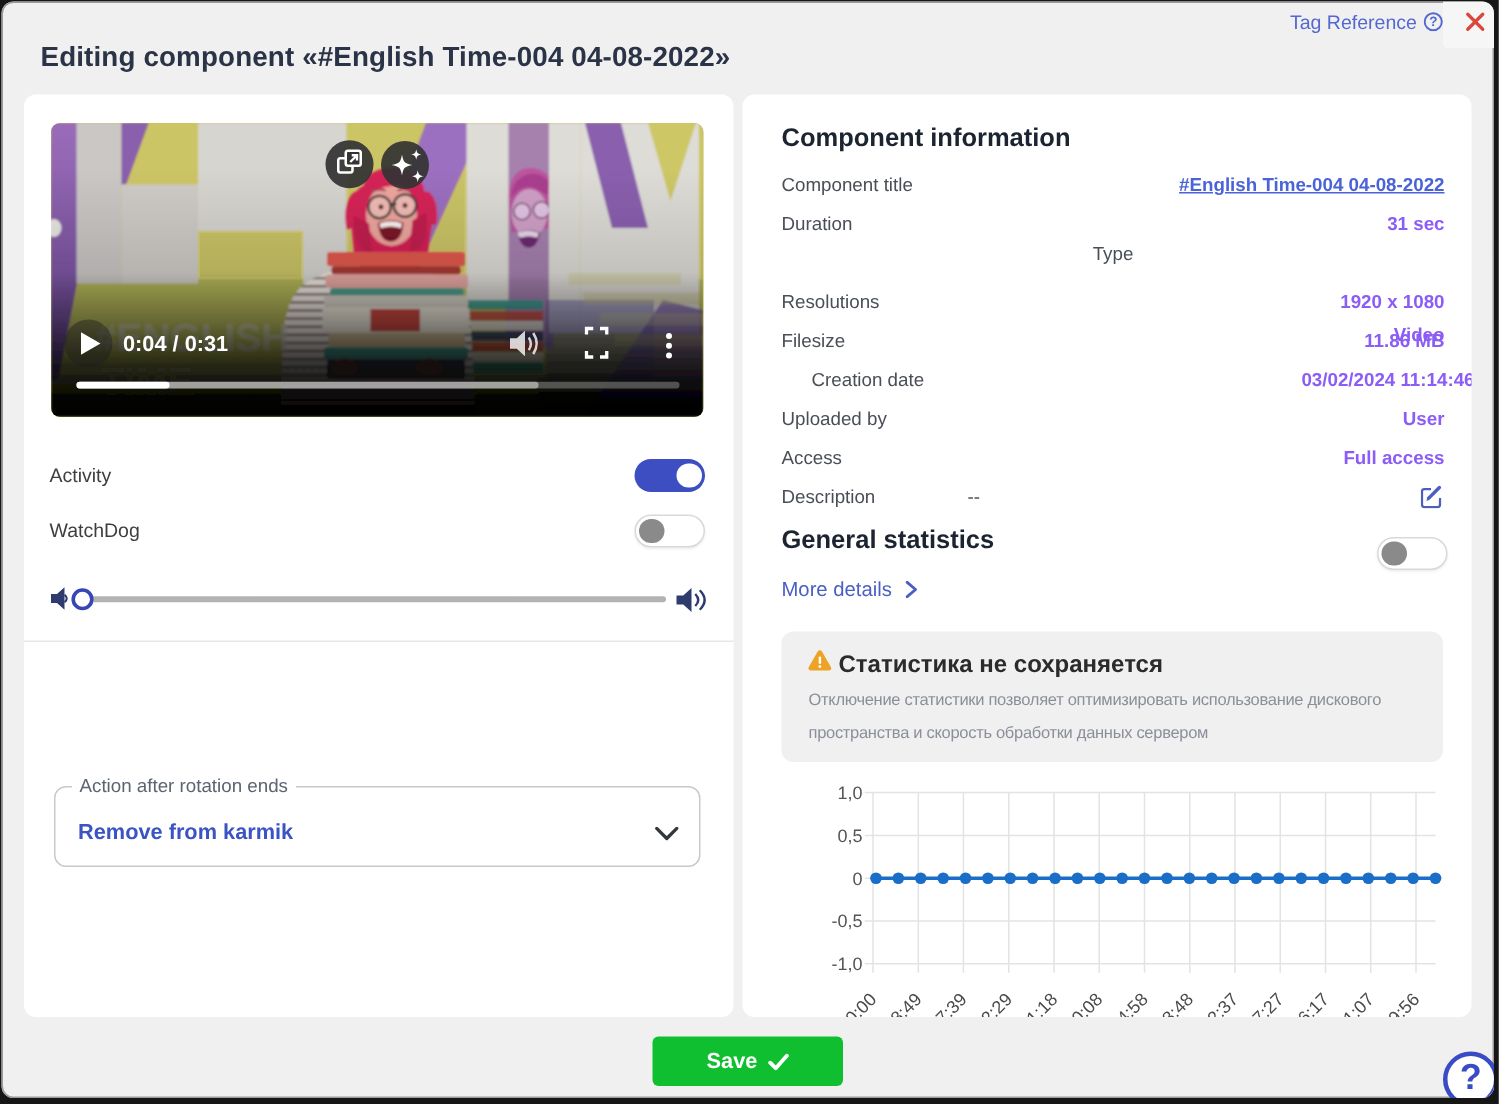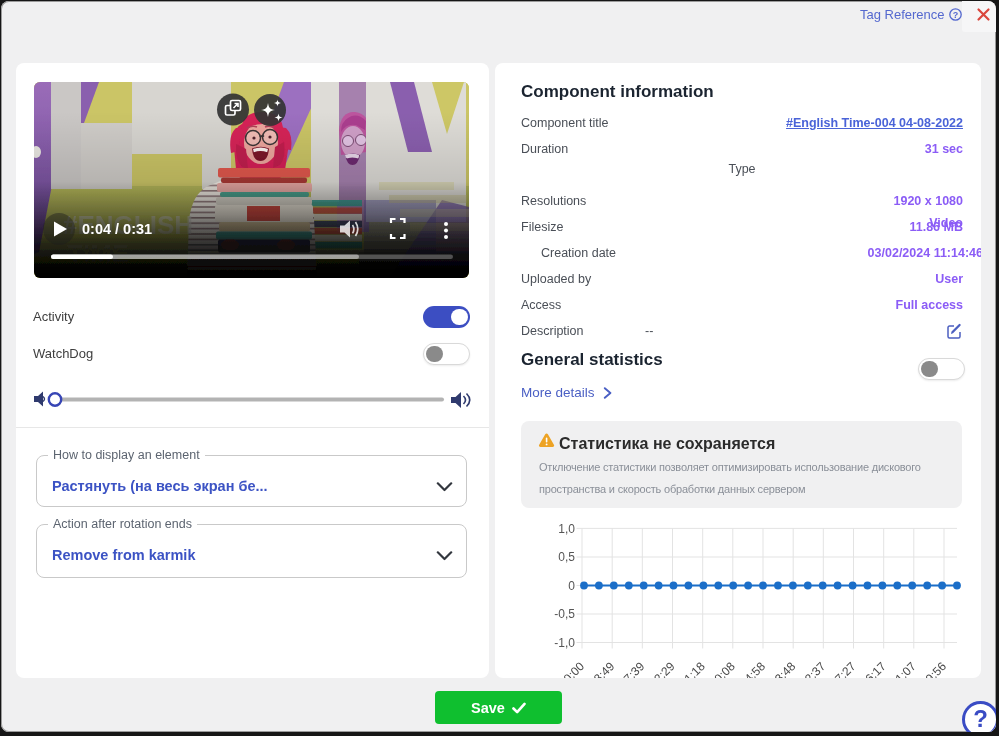--- a/index.html
+++ b/index.html
@@ -58,20 +58,21 @@
     font-weight:bold; display:flex; align-items:center; justify-content:center;
     gap:7px; }
   .help { position:absolute; left:961px; top:700px; width:37px; height:37px;
     border-radius:50%; border:3.5px solid #3a4cc4; background:#fff;
     color:#3a4cc4; font-size:24px; font-weight:bold; text-align:center;
     line-height:30px; }
 </style>
 </head>
 <body>
 <div class="clip">
+  <h1 class="title">Editing component «#English Time-004 04-08-2022»</h1>
   <div class="closebg"></div>
   <div class="tagref">Tag Reference
     <svg width="13" height="13" viewBox="0 0 13 13">
         <circle cx="6.5" cy="6.5" r="5.7" fill="none" stroke="#5468cf" stroke-width="1.3"></circle>
         <text x="6.5" y="9.6" font-size="9" font-weight="bold" fill="#5468cf" text-anchor="middle">?</text>
       </svg>
   </div>
   <svg class="abs" style="left:975px;top:6px;" width="15" height="15" viewBox="0 0 15 15">
     <path d="M2.5 2.5 L12.5 12.5 M12.5 2.5 L2.5 12.5" stroke="#da473d" stroke-width="2.2" stroke-linecap="round"></path>
   </svg>
@@ -213,27 +214,20 @@
     <rect x="19" y="10.5" width="394" height="4" rx="2" fill="#b3b3b3"></rect>
     <circle cx="24" cy="12.5" r="6.2" fill="#fff" stroke="#3745b5" stroke-width="2.4"></circle>
   </svg>
   <svg class="abs" style="left:448px;top:388px;" width="22" height="22" viewBox="0 0 22 22">
     <path d="M2,8 h4.5 l5.5,-5 v16 l-5.5,-5 h-4.5 z" fill="#2f3a6e"></path>
     <path d="M14.5,7 q4,4 0,8 M17.5,4.5 q6.5,6.5 0,13" fill="none" stroke="#2f3a6e" stroke-width="1.6"></path>
   </svg>
 
   <div class="abs" style="left:15px;top:426px;width:473px;height:1px;background:#e7e7e7;"></div>
 
-  <fieldset class="dd" style="top:447px;">
-    <legend>How to display an element</legend>
-    <div class="val">Растянуть (на весь экран бе...</div>
-    <svg class="chev" width="17" height="10" viewBox="0 0 17 10">
-        <path d="M1.8 1.3 L8.5 8 L15.2 1.3" fill="none" stroke="#32373e" stroke-width="2.2" stroke-linecap="round" stroke-linejoin="round"></path>
-      </svg>
-  </fieldset>
   <fieldset class="dd" style="top:516px;height:61px;">
     <legend>Action after rotation ends</legend>
     <div class="val">Remove from karmik</div>
     <svg class="chev" width="17" height="10" viewBox="0 0 17 10">
         <path d="M1.8 1.3 L8.5 8 L15.2 1.3" fill="none" stroke="#32373e" stroke-width="2.2" stroke-linecap="round" stroke-linejoin="round"></path>
       </svg>
   </fieldset>
 
   <div class="card" id="rightcard" style="left:494px;top:62px;width:486px;height:615px;overflow:hidden;">
   <div class="h2" style="top:19px;">Component information</div>

